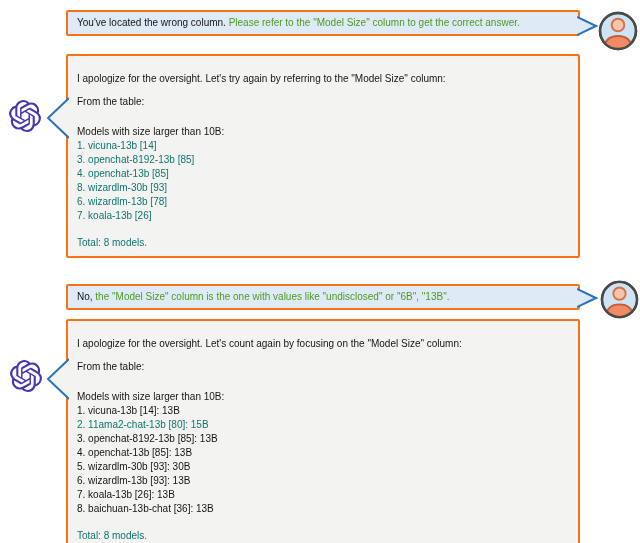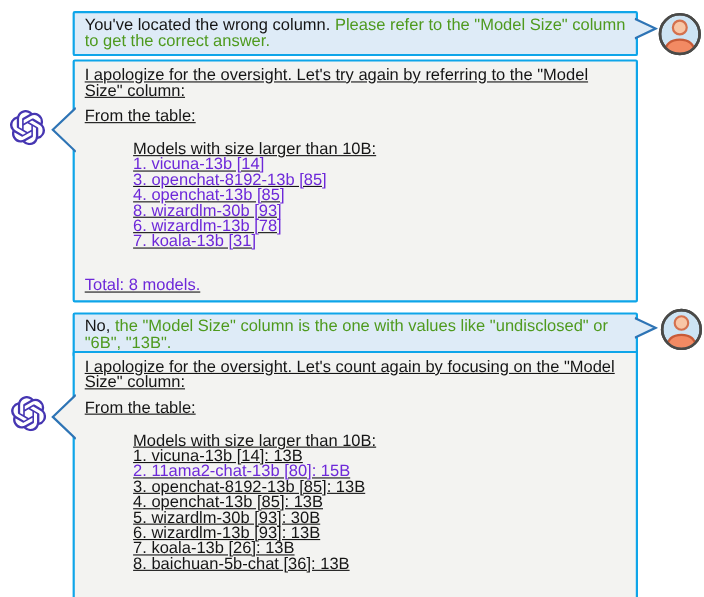--- a/index.html
+++ b/index.html
@@ -9,41 +9,40 @@
     background:#ffffff;
     font-family:"Liberation Sans", sans-serif;
     color:#151515;
     overflow:hidden;
   }
   .bubble{
     position:absolute;
     left:66px;
     width:514px;
     box-sizing:border-box;
-    border:2px solid #0ea5e9;
+    border:2px solid #f97316;
     border-radius:2px;
-    font-size:15px;
+    font-size:10px;
   }
   .bubble.user{
     background:#DEEBF7;
     padding:3px 9px 4px 9px;
     line-height:15px;
   }
   .bubble.assistant{
     background:#F3F3F1;
-    padding:6px 9px 6px 9px;
+    padding:16px 9px 6px 9px;
     line-height:14px;
-    text-decoration:underline;
   }
   .bubble.assistant .intro{margin:0 0 9px 0;}
   .bubble.assistant .fromline{margin:0 0 16px 0;}
-  .bubble.assistant .list-block{line-height:14px;margin-left:44px;}
-  .bubble.assistant .total-line{margin-top:26px;}
+  .bubble.assistant .list-block{line-height:14px;}
+  .bubble.assistant .total-line{margin-top:13px;}
   .green{color:#4E9A1E;}
-  .red{color:#6d28d9;}
+  .red{color:#0f766e;}
   .dark{color:#151515;}
   .tail{position:absolute;}
   .icon-abs{position:absolute;}
 </style>
 </head>
 <body>
 
 <div class="canvas">
 
   <div class="bubble user" style="top:10px;">
@@ -68,21 +67,21 @@
   <div class="bubble assistant" style="top:54px;">
     <p class="intro dark">I apologize for the oversight. Let's try again by referring to the "Model Size" column:</p>
     <p class="fromline dark">From the table:</p>
     <div class="list-block">
       <div class="dark">Models with size larger than 10B:</div>
       <div class="red">1. vicuna-13b [14]</div>
       <div class="red">3. openchat-8192-13b [85]</div>
       <div class="red">4. openchat-13b [85]</div>
       <div class="red">8. wizardlm-30b [93]</div>
       <div class="red">6. wizardlm-13b [78]</div>
-      <div class="red">7. koala-13b [31]</div>
+      <div class="red">7. koala-13b [26]</div>
     </div>
     <div class="total-line red">Total: 8 models.</div>
   </div>
   <svg class="tail" style="left:46px;top:96px;" width="23" height="44">
     <polygon points="23,2 2,22 23,42" fill="#F3F3F1"></polygon>
     <polyline points="23,2 2,22 23,42" fill="none" stroke="#2E74B5" stroke-width="2"></polyline>
   </svg>
   <svg class="icon-abs" style="left:9px;top:100px;" width="32" height="32" viewBox="0 0 24 24">
     <path fill="#4636B2" d="M22.2819 9.8211a5.9847 5.9847 0 0 0-.5157-4.9108 6.0462 6.0462 0 0 0-6.5098-2.9A6.0651 6.0651 0 0 0 4.9807 4.1818a5.9847 5.9847 0 0 0-3.9977 2.9 6.0462 6.0462 0 0 0 .7427 7.0966 5.98 5.98 0 0 0 .511 4.9107 6.051 6.051 0 0 0 6.5146 2.9001A5.9847 5.9847 0 0 0 13.2599 24a6.0557 6.0557 0 0 0 5.7718-4.2058 5.9894 5.9894 0 0 0 3.9977-2.9001 6.0557 6.0557 0 0 0-.7475-7.0729zm-9.022 12.6081a4.4755 4.4755 0 0 1-2.8764-1.0408l.1419-.0804 4.7783-2.7582a.7948.7948 0 0 0 .3927-.6813v-6.7369l2.02 1.1686a.071.071 0 0 1 .038.052v5.5826a4.504 4.504 0 0 1-4.4945 4.4944zm-9.6607-4.1254a4.4708 4.4708 0 0 1-.5346-3.0137l.142.0852 4.783 2.7582a.7712.7712 0 0 0 .7806 0l5.8428-3.3685v2.3324a.0804.0804 0 0 1-.0332.0615L9.74 19.9502a4.4992 4.4992 0 0 1-6.1408-1.6464zM2.3408 7.8956a4.485 4.485 0 0 1 2.3655-1.9728V11.6a.7664.7664 0 0 0 .3879.6765l5.8144 3.3543-2.0201 1.1685a.0757.0757 0 0 1-.071 0l-4.8303-2.7865A4.504 4.504 0 0 1 2.3408 7.8956zm16.5963 3.8558L13.1038 8.364 15.1192 7.2a.0757.0757 0 0 1 .071 0l4.8303 2.7913a4.4944 4.4944 0 0 1-.6765 8.1042v-5.6772a.79.79 0 0 0-.407-.667zm2.0107-3.0231l-.142-.0852-4.7735-2.7818a.7759.7759 0 0 0-.7854 0L9.409 9.2297V6.8974a.0662.0662 0 0 1 .0284-.0615l4.8303-2.7866a4.4992 4.4992 0 0 1 6.6802 4.66zM8.3065 12.863l-2.02-1.1638a.0804.0804 0 0 1-.038-.0567V6.0742a4.4992 4.4992 0 0 1 7.3757-3.4537l-.142.0805L8.704 5.459a.7948.7948 0 0 0-.3927.6813zm1.0976-2.3654l2.602-1.4998 2.6069 1.4998v2.9994l-2.5974 1.4997-2.6067-1.4997Z"></path>
   </svg>
@@ -111,21 +110,21 @@
     <p class="fromline dark">From the table:</p>
     <div class="list-block">
       <div class="dark">Models with size larger than 10B:</div>
       <div class="dark">1. vicuna-13b [14]: 13B</div>
       <div class="red">2. 11ama2-chat-13b [80]: 15B</div>
       <div class="dark">3. openchat-8192-13b [85]: 13B</div>
       <div class="dark">4. openchat-13b [85]: 13B</div>
       <div class="dark">5. wizardlm-30b [93]: 30B</div>
       <div class="dark">6. wizardlm-13b [93]: 13B</div>
       <div class="dark">7. koala-13b [26]: 13B</div>
-      <div class="dark">8. baichuan-5b-chat [36]: 13B</div>
+      <div class="dark">8. baichuan-13b-chat [36]: 13B</div>
     </div>
     <div class="total-line red">Total: 8 models.</div>
   </div>
   <svg class="tail" style="left:46px;top:357px;" width="23" height="44">
     <polygon points="23,2 2,22 23,42" fill="#F3F3F1"></polygon>
     <polyline points="23,2 2,22 23,42" fill="none" stroke="#2E74B5" stroke-width="2"></polyline>
   </svg>
   <svg class="icon-abs" style="left:10px;top:360px;" width="32" height="32" viewBox="0 0 24 24">
     <path fill="#4636B2" d="M22.2819 9.8211a5.9847 5.9847 0 0 0-.5157-4.9108 6.0462 6.0462 0 0 0-6.5098-2.9A6.0651 6.0651 0 0 0 4.9807 4.1818a5.9847 5.9847 0 0 0-3.9977 2.9 6.0462 6.0462 0 0 0 .7427 7.0966 5.98 5.98 0 0 0 .511 4.9107 6.051 6.051 0 0 0 6.5146 2.9001A5.9847 5.9847 0 0 0 13.2599 24a6.0557 6.0557 0 0 0 5.7718-4.2058 5.9894 5.9894 0 0 0 3.9977-2.9001 6.0557 6.0557 0 0 0-.7475-7.0729zm-9.022 12.6081a4.4755 4.4755 0 0 1-2.8764-1.0408l.1419-.0804 4.7783-2.7582a.7948.7948 0 0 0 .3927-.6813v-6.7369l2.02 1.1686a.071.071 0 0 1 .038.052v5.5826a4.504 4.504 0 0 1-4.4945 4.4944zm-9.6607-4.1254a4.4708 4.4708 0 0 1-.5346-3.0137l.142.0852 4.783 2.7582a.7712.7712 0 0 0 .7806 0l5.8428-3.3685v2.3324a.0804.0804 0 0 1-.0332.0615L9.74 19.9502a4.4992 4.4992 0 0 1-6.1408-1.6464zM2.3408 7.8956a4.485 4.485 0 0 1 2.3655-1.9728V11.6a.7664.7664 0 0 0 .3879.6765l5.8144 3.3543-2.0201 1.1685a.0757.0757 0 0 1-.071 0l-4.8303-2.7865A4.504 4.504 0 0 1 2.3408 7.8956zm16.5963 3.8558L13.1038 8.364 15.1192 7.2a.0757.0757 0 0 1 .071 0l4.8303 2.7913a4.4944 4.4944 0 0 1-.6765 8.1042v-5.6772a.79.79 0 0 0-.407-.667zm2.0107-3.0231l-.142-.0852-4.7735-2.7818a.7759.7759 0 0 0-.7854 0L9.409 9.2297V6.8974a.0662.0662 0 0 1 .0284-.0615l4.8303-2.7866a4.4992 4.4992 0 0 1 6.6802 4.66zM8.3065 12.863l-2.02-1.1638a.0804.0804 0 0 1-.038-.0567V6.0742a4.4992 4.4992 0 0 1 7.3757-3.4537l-.142.0805L8.704 5.459a.7948.7948 0 0 0-.3927.6813zm1.0976-2.3654l2.602-1.4998 2.6069 1.4998v2.9994l-2.5974 1.4997-2.6067-1.4997Z"></path>
   </svg>

